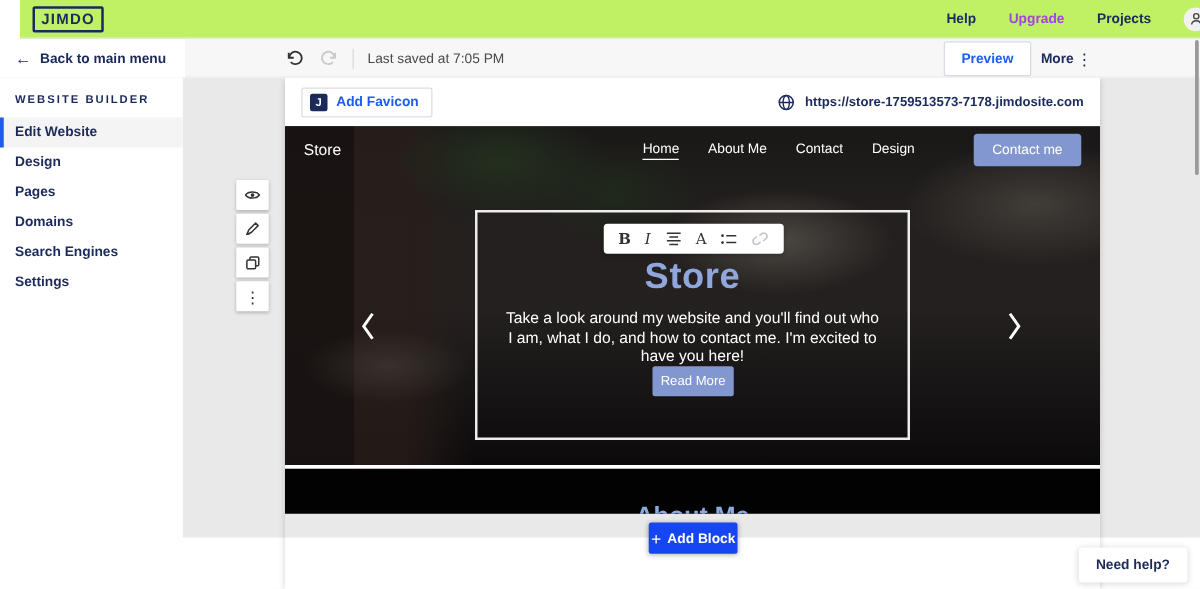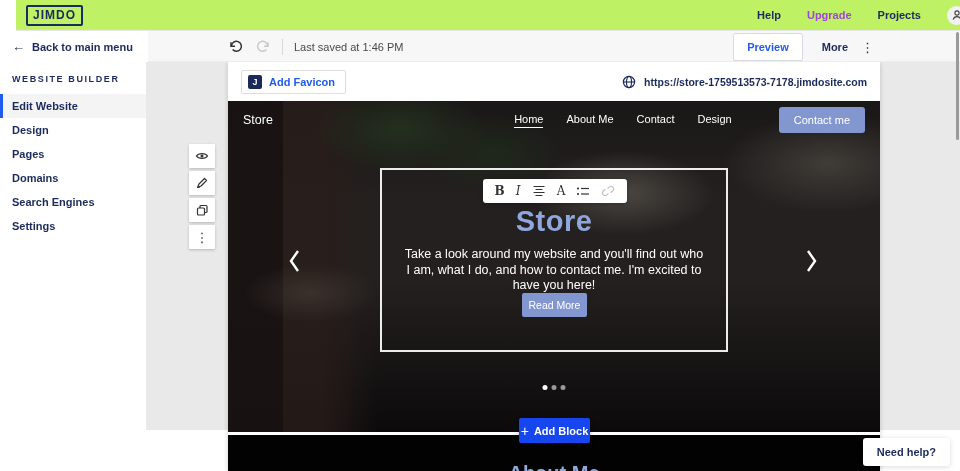--- a/index.html
+++ b/index.html
@@ -23,21 +23,21 @@
     border-bottom:1px solid #ededed; z-index:25; }
   .toolbar-back { position:absolute; left:0; top:0; width:148px; height:31px; background:#fff;
     display:flex; align-items:center; gap:7px; padding-left:12px; cursor:pointer; }
   .back-arrow { font-size:13px; color:#1b2a5b; }
   .back-label { font-size:11px; font-weight:bold; color:#1b2a5b; }
   .toolbar-center { position:absolute; left:228px; top:0; height:31px; display:flex;
     align-items:center; gap:11px; }
   .icon-btn { background:none; border:none; cursor:pointer; display:flex; align-items:center; }
   .v-divider { width:1px; height:16px; background:#d9d9d9; }
   .saved-label { font-size:11px; color:#4a4a4a; }
-  .toolbar-right { position:absolute; right:86px; top:2px; display:flex; align-items:center; gap:11px; }
+  .toolbar-right { position:absolute; right:86px; top:2px; display:flex; align-items:center; gap:0; }
   .btn { font-family:"Liberation Sans", sans-serif; font-size:11px; font-weight:bold; border-radius:2px;
     padding:7px 13px; cursor:pointer; }
   .btn-preview { background:#fff; border:1px solid #d7dbe6; color:#1f5bed; }
   .btn-publish { background:#1f5bed; border:1px solid #1f5bed; color:#fff; }
   .more-label { font-size:11px; font-weight:bold; color:#1b2a5b; margin-left:8px; cursor:pointer; }
   .kebab { font-size:13px; color:#1b2a5b; margin-left:2px; cursor:pointer; line-height:1; }
 
   
   .sidebar { position:absolute; left:0; top:62px; width:146px; height:409px; background:#fff; z-index:20; }
   .sidebar-title { font-size:9px; font-weight:bold; letter-spacing:1.6px; color:#1b2a5b;
@@ -69,21 +69,21 @@
     border-radius:2px; padding:4px 10px 4px 6px; cursor:pointer; }
   .favicon-glyph { width:14px; height:14px; background:#1b2a5b; border-radius:2px; color:#fff;
     font-size:9px; font-weight:bold; display:flex; align-items:center; justify-content:center; }
   .favicon-label { font-size:11px; font-weight:bold; color:#1f5bed; }
   .url-group { margin-left:auto; display:flex; align-items:center; gap:8px; }
   .site-url { font-size:10.5px; font-weight:bold; color:#1b2a5b; }
   .domain-btn { background:#8d32da; color:#fff; border:none; border-radius:3px; font-size:10px;
     font-weight:bold; padding:6px 9px; cursor:pointer; }
 
   
-  .hero { position:relative; height:331px; overflow:hidden; background:#35302b; }
+  .hero { position:relative; height:271px; overflow:hidden; background:#35302b; }
   .hero-photo { position:absolute; inset:0;
     background-image:
       radial-gradient(ellipse 130px 60px at 395px 92px,  rgba(172,162,144,.55), rgba(172,162,144,0) 70%),
       radial-gradient(ellipse 150px 70px at 600px 62px,  rgba(152,142,124,.50), rgba(152,142,124,0) 70%),
       radial-gradient(ellipse 95px 42px  at 82px 192px,  rgba(122,112,98,.45),  rgba(122,112,98,0) 70%),
       radial-gradient(ellipse 120px 62px at 172px 28px,  rgba(54,76,42,.92),    rgba(54,76,42,0) 72%),
       radial-gradient(ellipse 100px 55px at 262px 52px,  rgba(46,64,36,.85),    rgba(46,64,36,0) 72%),
       linear-gradient(90deg, rgba(36,25,21,.96) 0px, rgba(36,25,21,.96) 55px,
         rgba(62,44,35,.78) 55px, rgba(62,44,35,.78) 96px, rgba(40,30,25,0) 150px),
       linear-gradient(0deg, rgba(13,10,9,.95) 0%, rgba(13,10,9,.5) 22%, rgba(13,10,9,0) 46%),
@@ -174,21 +174,21 @@
           <path d="M3.4 7 a5 5 0 1 1 1.2 3.6" fill="none" stroke="#333" stroke-width="1.5"></path>
         </svg>
       </button>
       <button class="icon-btn">
         <svg width="16" height="16" viewBox="0 0 16 16">
           <path d="M13 3.2 v4 h-4" fill="none" stroke="#c9c9c9" stroke-width="1.5"></path>
           <path d="M12.6 7 a5 5 0 1 0 -1.2 3.6" fill="none" stroke="#c9c9c9" stroke-width="1.5"></path>
         </svg>
       </button>
       <span class="v-divider"></span>
-      <span class="saved-label">Last saved at 1:46 PM</span>
+      <span class="saved-label">Last saved at 7:05 PM</span>
     </div>
     <div class="toolbar-right">
       <button class="btn btn-preview">Preview</button>
       <span class="more-label">More</span>
       <span class="kebab">⋮</span>
     </div>
   </div>
 
   <div class="workspace-bg"></div>
 

